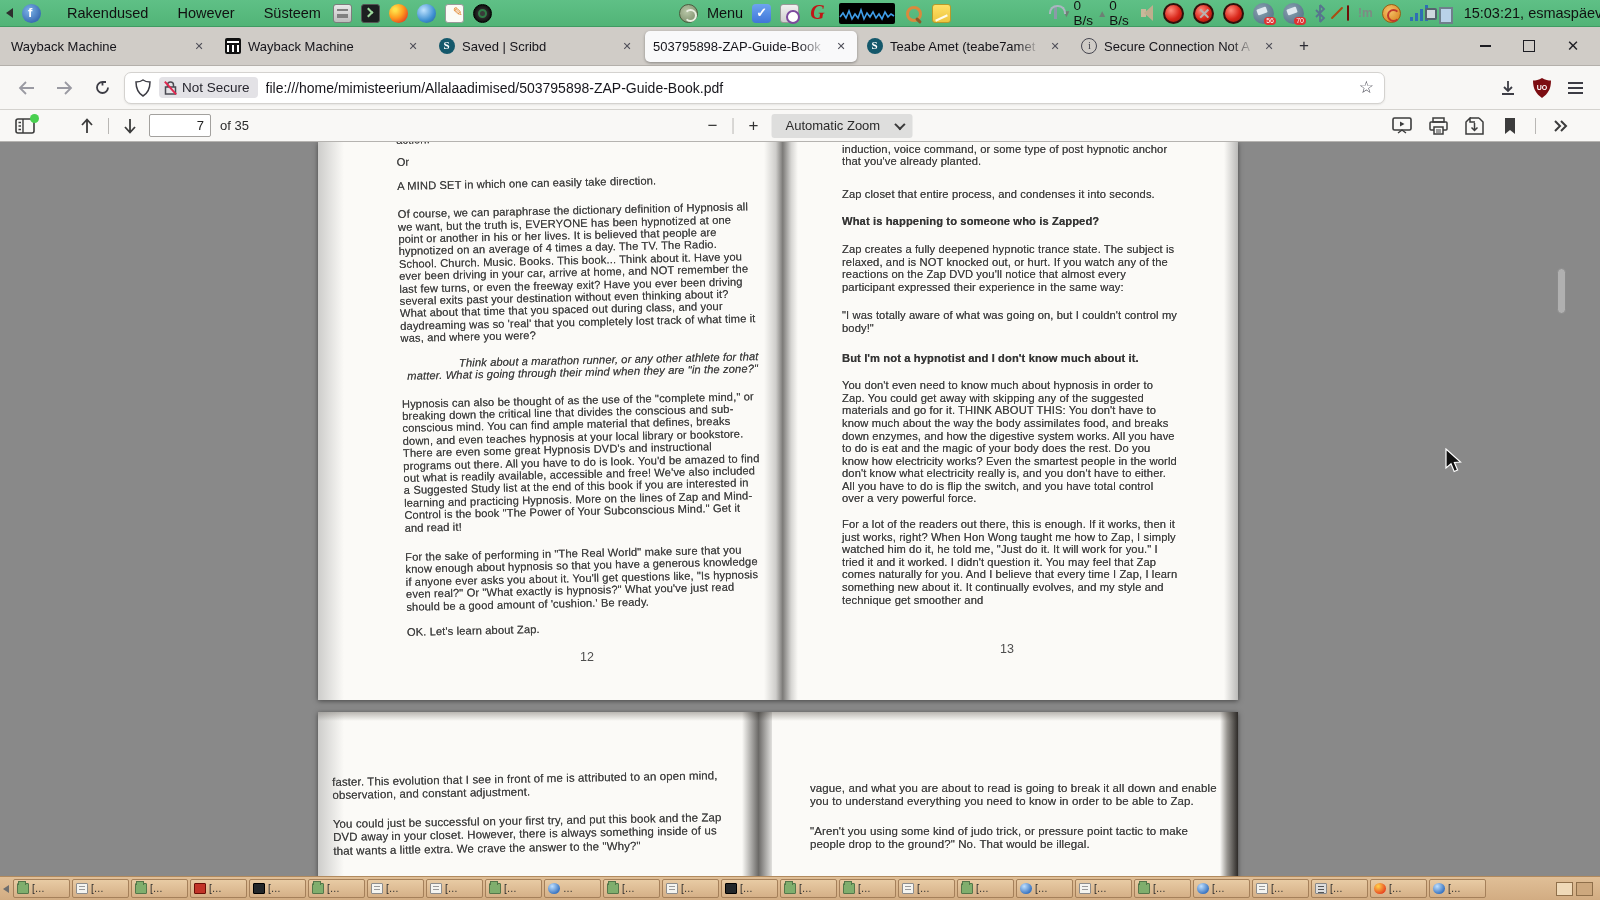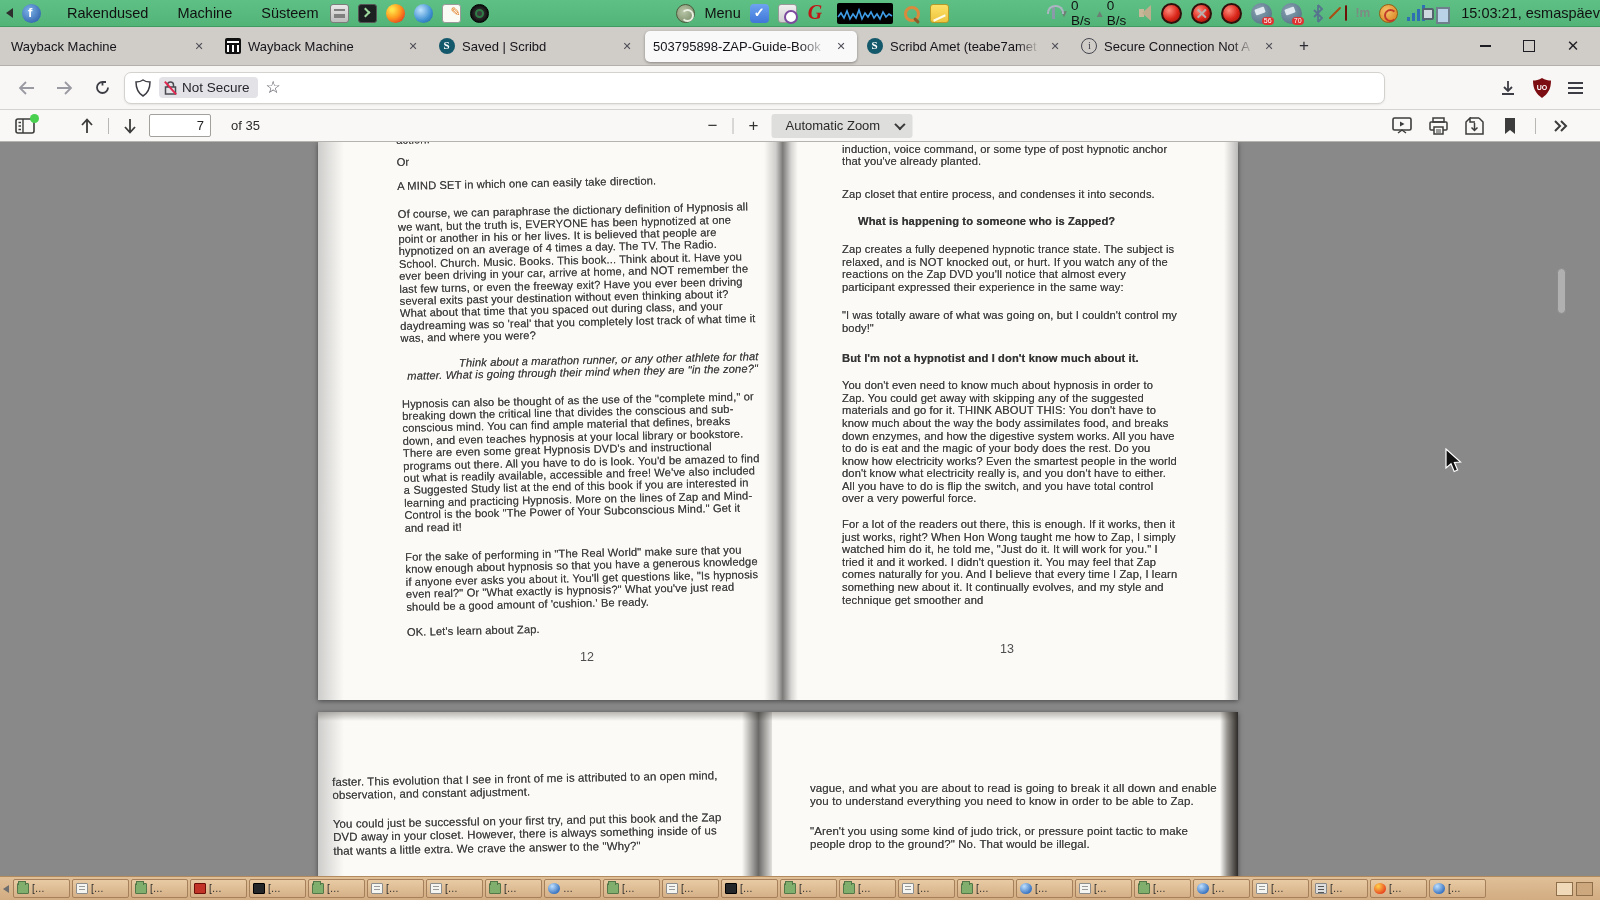--- a/index.html
+++ b/index.html
@@ -108,21 +108,21 @@
 
   
   .pdf-toolbar { position:absolute; left:0; top:110px; width:1600px; height:32px; background:#f9f8f6;
     border-bottom:1px solid #b5b3b0; box-shadow:0 1px 2px rgba(0,0,0,.25); display:flex; align-items:center; font-size:13px; color:#2b2b2b; }
   .pt-left { display:flex; align-items:center; gap:6px; padding-left:10px; }
   .sidebar-btn { position:relative; width:30px; height:26px; display:flex; align-items:center; justify-content:center; }
   .green-dot { position:absolute; right:1px; top:1px; width:9px; height:9px; border-radius:50%; background:#49d04f; }
   .pt-divider { width:1px; height:16px; background:#b9b7b4; margin:0 2px; }
   .page-input { width:62px; height:23px; border:1px solid #a3a19e; border-radius:2px; background:#fff;
     text-align:right; padding-right:6px; font-size:13px; color:#222; font-family:"Liberation Sans",sans-serif; }
-  .of-label { margin-left:14px; }
+  .of-label { margin-left:3px; }
   .pt-center { position:absolute; left:50%; transform:translateX(-47%); display:flex; align-items:center; gap:6px; }
   .zoom-chip { background:#dededd; border-radius:3px; height:24px; display:flex; align-items:center; gap:14px; padding:0 10px 0 14px; }
   .zoom-chev { width:8px; height:8px; border-right:2px solid #3a3a3a; border-bottom:2px solid #3a3a3a; transform:rotate(45deg) translateY(-2px); }
   .pt-right { margin-left:auto; display:flex; align-items:center; gap:10px; padding-right:26px; }
   .pt-ico { width:26px; height:24px; display:flex; align-items:center; justify-content:center; }
   .minusplus { font-size:17px; width:24px; text-align:center; color:#333; }
 
   
   .viewer { position:absolute; left:0; top:142px; width:1600px; height:734px; background:#898989; overflow:hidden; }
   .sheet { position:absolute; background:#fbfaf7; box-shadow:0 1px 5px rgba(0,0,0,.5); overflow:hidden; }
@@ -177,21 +177,21 @@
 
   svg { display:block; }
 </style>
 </head>
 <body>
 
 <div class="top-panel">
   <span class="panel-chevron-l"></span>
   <span class="ti fedora"></span>
   <span class="menu-word">Rakendused</span>
-  <span class="menu-word">Machine</span>
+  <span class="menu-word">However</span>
   <span class="menu-word">Süsteem</span>
   <span class="ti files-ico"></span>
   <span class="ti term-ico"></span>
   <span class="ti fx-ico round"></span>
   <span class="ti bluglobe"></span>
   <span class="ti notes-ico"></span>
   <span class="ti lens-ico"></span>
 
   <span class="ti menu-swirl" style="margin-left:178px;"></span>
   <span>Menu</span>
@@ -258,21 +258,21 @@
     <span class="fav scribd"></span>
     <span class="title">Saved | Scribd</span>
     <span class="close">✕</span>
   </div>
   <div class="tab active">
     <span class="title">503795898-ZAP-Guide-Book</span>
     <span class="close">✕</span>
   </div>
   <div class="tab">
     <span class="fav scribd"></span>
-    <span class="title">Scribd Amet (teabe7amet</span>
+    <span class="title">Teabe Amet (teabe7amet</span>
     <span class="close">✕</span>
   </div>
   <div class="tab">
     <span class="fav info"></span>
     <span class="title">Secure Connection Not A</span>
     <span class="close">✕</span>
   </div>
   <div class="newtab-btn">+</div>
   <div class="win-controls">
     <span class="wc min"></span>
@@ -305,20 +305,21 @@
     </span>
     <span class="sec-chip">
       <span class="lock-wrap">
         <svg width="13" height="14" viewBox="0 0 13 14">
             <rect x="1.5" y="6" width="10" height="7" fill="none" stroke="#4a4a52" stroke-width="1.5"></rect>
             <path d="M3.5 6 V4 A3 3 0 0 1 9.5 4 V6" fill="none" stroke="#4a4a52" stroke-width="1.5"></path>
           </svg>
       </span>
       <span>Not Secure</span>
     </span>
+    <span class="url-text">file:///home/mimisteerium/Allalaadimised/503795898-ZAP-Guide-Book.pdf</span>
     <span class="star-btn">☆</span>
   </div>
   <div class="nav-actions">
     <span>
       <svg width="18" height="18" viewBox="0 0 18 18">
           <path d="M9 2 L9 11 M5 8 L9 12 L13 8 M3 15 L15 15" fill="none" stroke="#3c3c44" stroke-width="1.8"></path>
         </svg>
     </span>
     <span class="ublock">
       <svg width="22" height="22" viewBox="0 0 22 22">
@@ -417,21 +418,21 @@
       <p class="ital">Think about a marathon runner, or any other athlete for that matter.  What is going through their mind when they are "in the zone?"</p>
       <p style="margin-top:15px;">Hypnosis can also be thought of as the use of the "complete mind," or breaking down the critical line that divides the conscious and sub-conscious mind.  You can find ample material that defines, breaks down, and even teaches hypnosis at your local library or bookstore. There are even some great Hypnosis DVD's and instructional programs out there.  All you have to do is look.  You'd be amazed to find out what is readily available, accessible and free!  We've also included a Suggested Study list at the end of this book if you are interested in learning and practicing Hypnosis.  More on the lines of Zap and Mind-Control is the book "The Power of Your Subconscious Mind."  Get it and read it!</p>
       <p style="margin-top:17px;">For the sake of performing in "The Real World" make sure that you know enough about hypnosis so that you have a generous knowledge if anyone ever asks you about it.  You'll get questions like, "Is hypnosis even real?"  Or "What exactly is hypnosis?"  What you've just read should be a good amount of 'cushion.'  Be ready.</p>
       <p>OK.  Let's learn about Zap.</p>
     </div>
     <span class="pnum" style="left:262px; top:508px;">12</span>
 
     <div class="scan pg13">
       <p>instantly taking them back under, usually with an arm pull induction, voice command, or some type of post hypnotic anchor that you've already planted.</p>
       <p style="margin-top:20px;">Zap closet that entire process, and condenses it into seconds.</p>
-      <p class="bold" style="margin-top:15px;margin-left:16px;">What is happening to someone who is Zapped?</p>
+      <p class="bold" style="margin-top:15px;">What is happening to someone who is Zapped?</p>
       <p style="margin-top:15px;">Zap creates a fully deepened hypnotic trance state.  The subject is relaxed, and is NOT knocked out, or hurt.  If you watch any of the reactions on the Zap DVD you'll notice that almost every participant expressed their experience in the same way:</p>
       <p style="margin-top:16px;">"I was totally aware of what was going on, but I couldn't control my body!"</p>
       <p class="bold" style="margin-top:17px;">But I'm not a hypnotist and I don't know much about it.</p>
       <p style="margin-top:15px;">You don't even need to know much about hypnosis in order to Zap. You could get away with skipping any of the suggested materials and go for it.  THINK ABOUT THIS:  You don't have to know much about the way the body assimilates food, and breaks down enzymes, and how the digestive system works.  All you have to do is eat and the magic of your body does the rest.  Do you know how electricity works?  Even the smartest people in the world don't know what electricity really is, and you don't have to either.  All you have to do is flip the switch, and you have total control over a very powerful force.</p>
       <p>For a lot of the readers out there, this is enough.  If it works, then it just works, right?  When Hon Wong taught me how to Zap, I simply watched him do it, he told me, "Just do it.  It will work for you."  I tried it and it worked.  I didn't question it.  You may feel that Zap comes naturally for you.  And I believe that every time I Zap, I learn something new about it. It continually evolves, and my style and technique get smoother and</p>
     </div>
     <span class="pnum" style="left:682px; top:500px;">13</span>
   </div>
 
   <div class="sheet sheet2">

